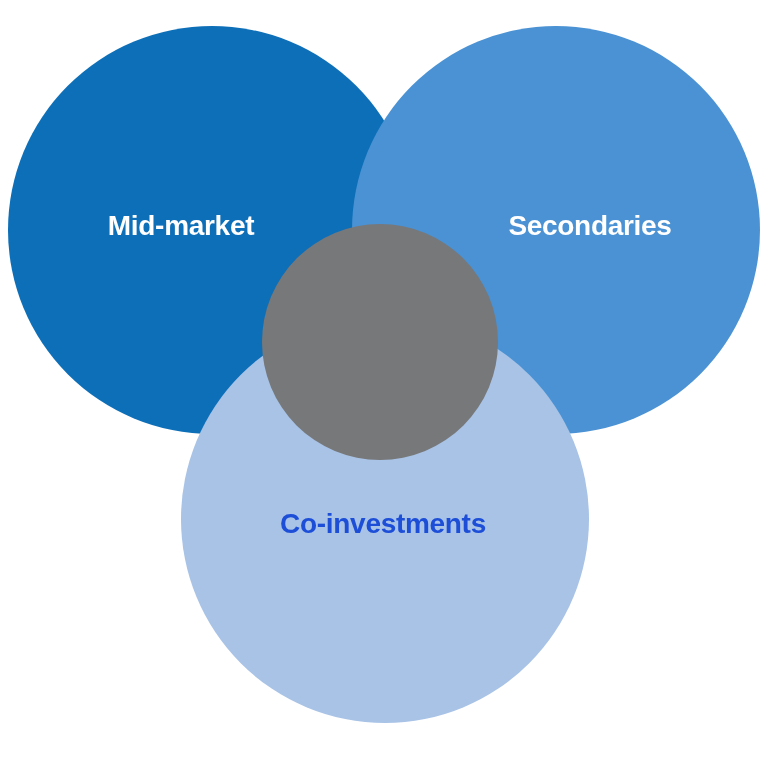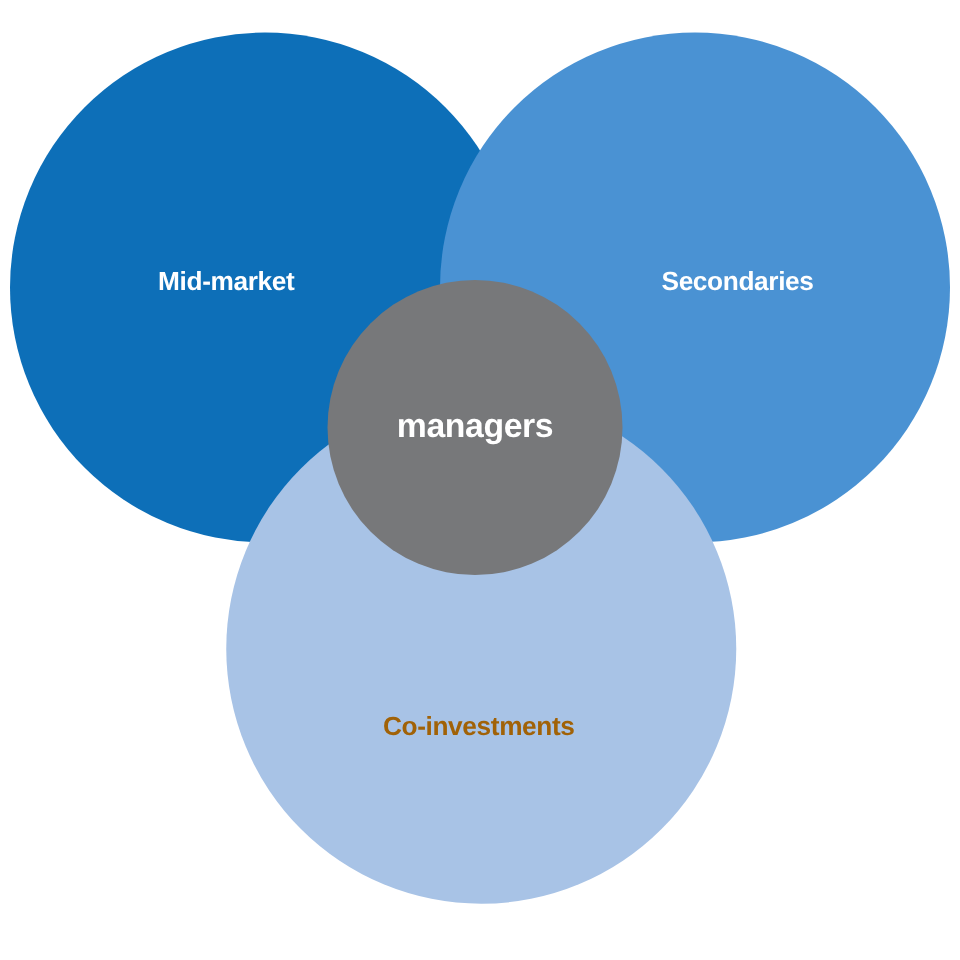--- a/index.html
+++ b/index.html
@@ -24,21 +24,21 @@
   .circle-mid    { z-index: 1; }
   .circle-sec    { z-index: 2; }
   .circle-co     { z-index: 3; }
   .circle-prime  { z-index: 4; }
   .label {
     position: absolute;
     z-index: 10;
     transform: translate(-50%, -50%);
     color: #ffffff;
     font-weight: 700;
-    font-size: 21px;
+    font-size: 28px;
     letter-spacing: -0.3px;
     white-space: nowrap;
     text-align: center;
     line-height: 1.15;
   }
   .label-multi {
     font-size: 27px;
     line-height: 35px;
   }
 </style>
@@ -52,19 +52,18 @@
   <div class="circle circle-sec" style="left: 352px; top: 26px; width: 408px; height: 408px; background: rgb(74, 146, 211);"></div>
 
   <div class="circle circle-co" style="left: 181px; top: 315px; width: 408px; height: 408px; background: rgb(168, 195, 230);"></div>
 
   <div class="circle circle-prime" style="left: 262px; top: 224px; width: 236px; height: 236px; background: rgb(119, 120, 122);"></div>
 
   <div class="label" style="left: 181px; top: 226px; color: rgb(255, 255, 255);">Mid-market</div>
 
   <div class="label" style="left: 590px; top: 226px; color: rgb(255, 255, 255);">Secondaries</div>
 
-  <div class="label" style="left: 383px; top: 582px; color: #a16207;">Co-investments</div>
+  <div class="label" style="left: 383px; top: 524px; color: #1d4ed8;">Co-investments</div>
 
   <div class="label label-multi" style="left: 380px; top: 341px; color: rgb(255, 255, 255);">
-    <div>managers</div>
   </div>
 
 </div>
 
 </body></html>

